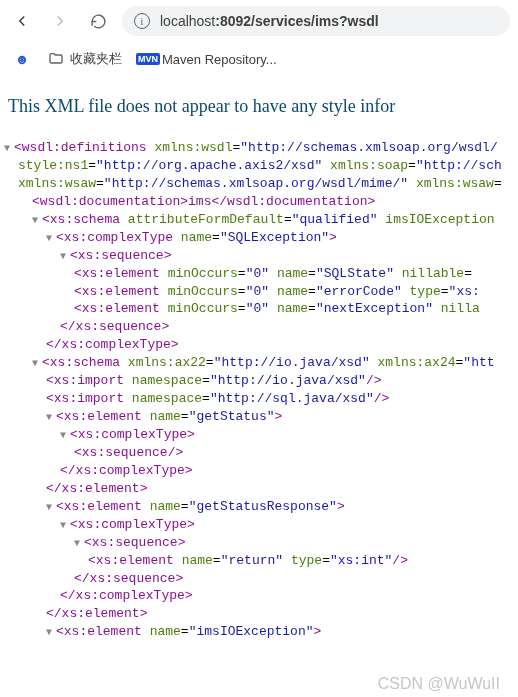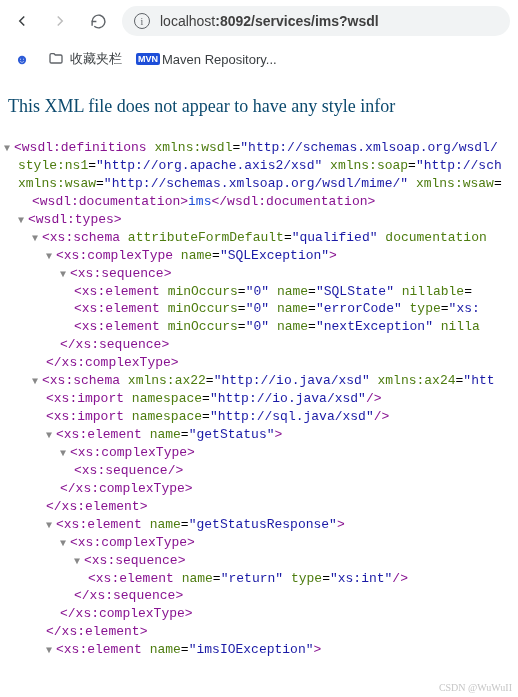--- a/index.html
+++ b/index.html
@@ -88,29 +88,29 @@
   .pad2 { padding-left: 28px; }
   .pad3 { padding-left: 42px; }
   .pad4 { padding-left: 56px; }
   .pad5 { padding-left: 70px; }
   .pad6 { padding-left: 84px; }
 
   .brk { color: #881391; } 
   .tag { color: #881391; font-family: Liberation Mono, monospace; }
   .attrn { color: #4d7c0f; }
   .attrv { color: #1a1aa6; }
-  .txt { color: #1d4ed8; }
+  .txt { color: #701a75; }
 
   .watermark {
     position: absolute;
-    right: 6px;
+    right: 18px;
     bottom: 4px;
-    font-size: 10px;
+    font-size: 16px;
     color: #c6c6c6;
-    font-family: Liberation Serif, serif;
+    font-family: Liberation Sans, sans-serif;
   }
 </style>
 </head>
 <body>
 
 <div class="toolbar">
   <div class="nav-btn">
     <svg width="18" height="18" viewBox="0 0 24 24" fill="none" stroke="#3c4043" stroke-width="2">
         <polyline points="15 18 9 12 15 6"></polyline>
       </svg>
@@ -155,22 +155,21 @@
 </div>
 
 <div class="xml-msg">This XML file does not appear to have any style infor</div>
 
 <div class="xml-body">
 
 <span class="ln pad0"><span class="tri">▼</span><span class="brk">&lt;</span><span class="tag">wsdl:definitions</span> <span class="attrn">xmlns:wsdl</span>=<span class="attrv">"http://schemas.xmlsoap.org/wsdl/</span></span>
 <span class="ln pad1"><span class="attrn">style:ns1</span>=<span class="attrv">"http://org.apache.axis2/xsd"</span> <span class="attrn">xmlns:soap</span>=<span class="attrv">"http://sch</span></span>
 <span class="ln pad1"><span class="attrn">xmlns:wsaw</span>=<span class="attrv">"http://schemas.xmlsoap.org/wsdl/mime/"</span> <span class="attrn">xmlns:wsaw</span>=</span>
 <span class="ln pad2"><span class="brk">&lt;</span><span class="tag">wsdl:documentation</span><span class="brk">&gt;</span><span class="txt">ims</span><span class="brk">&lt;/</span><span class="tag">wsdl:documentation</span><span class="brk">&gt;</span></span>
-<span class="ln pad1"><span class="tri">▼</span><span class="brk">&lt;</span><span class="tag">wsdl:types</span><span class="brk">&gt;</span></span>
-<span class="ln pad2"><span class="tri">▼</span><span class="brk">&lt;</span><span class="tag">xs:schema</span> <span class="attrn">attributeFormDefault</span>=<span class="attrv">"qualified"</span> <span class="attrn">documentation</span></span>
+<span class="ln pad2"><span class="tri">▼</span><span class="brk">&lt;</span><span class="tag">xs:schema</span> <span class="attrn">attributeFormDefault</span>=<span class="attrv">"qualified"</span> <span class="attrn">imsIOException</span></span>
 <span class="ln pad3"><span class="tri">▼</span><span class="brk">&lt;</span><span class="tag">xs:complexType</span> <span class="attrn">name</span>=<span class="attrv">"SQLException"</span><span class="brk">&gt;</span></span>
 <span class="ln pad4"><span class="tri">▼</span><span class="brk">&lt;</span><span class="tag">xs:sequence</span><span class="brk">&gt;</span></span>
 <span class="ln pad5"><span class="brk">&lt;</span><span class="tag">xs:element</span> <span class="attrn">minOccurs</span>=<span class="attrv">"0"</span> <span class="attrn">name</span>=<span class="attrv">"SQLState"</span> <span class="attrn">nillable</span>=</span>
 <span class="ln pad5"><span class="brk">&lt;</span><span class="tag">xs:element</span> <span class="attrn">minOccurs</span>=<span class="attrv">"0"</span> <span class="attrn">name</span>=<span class="attrv">"errorCode"</span> <span class="attrn">type</span>=<span class="attrv">"xs:</span></span>
 <span class="ln pad5"><span class="brk">&lt;</span><span class="tag">xs:element</span> <span class="attrn">minOccurs</span>=<span class="attrv">"0"</span> <span class="attrn">name</span>=<span class="attrv">"nextException"</span> <span class="attrn">nilla</span></span>
 <span class="ln pad4"><span class="brk">&lt;/</span><span class="tag">xs:sequence</span><span class="brk">&gt;</span></span>
 <span class="ln pad3"><span class="brk">&lt;/</span><span class="tag">xs:complexType</span><span class="brk">&gt;</span></span>
 <span class="ln pad2"><span class="tri">▼</span><span class="brk">&lt;</span><span class="tag">xs:schema</span> <span class="attrn">xmlns:ax22</span>=<span class="attrv">"http://io.java/xsd"</span> <span class="attrn">xmlns:ax24</span>=<span class="attrv">"htt</span></span>
 <span class="ln pad3"><span class="brk">&lt;</span><span class="tag">xs:import</span> <span class="attrn">namespace</span>=<span class="attrv">"http://io.java/xsd"</span><span class="brk">/&gt;</span></span>
 <span class="ln pad3"><span class="brk">&lt;</span><span class="tag">xs:import</span> <span class="attrn">namespace</span>=<span class="attrv">"http://sql.java/xsd"</span><span class="brk">/&gt;</span></span>

